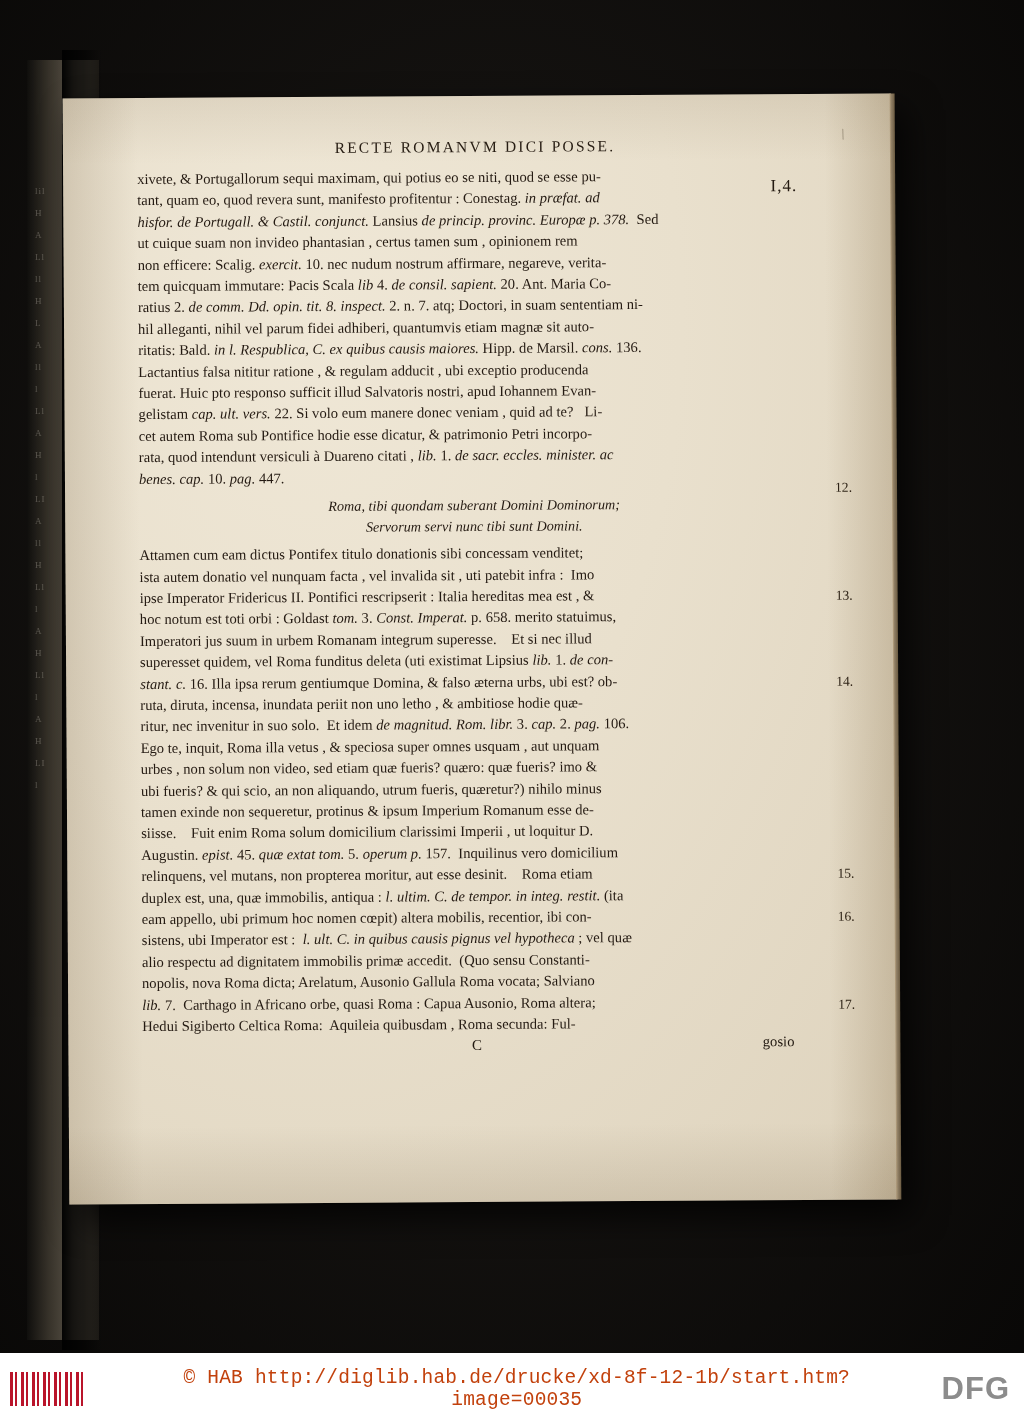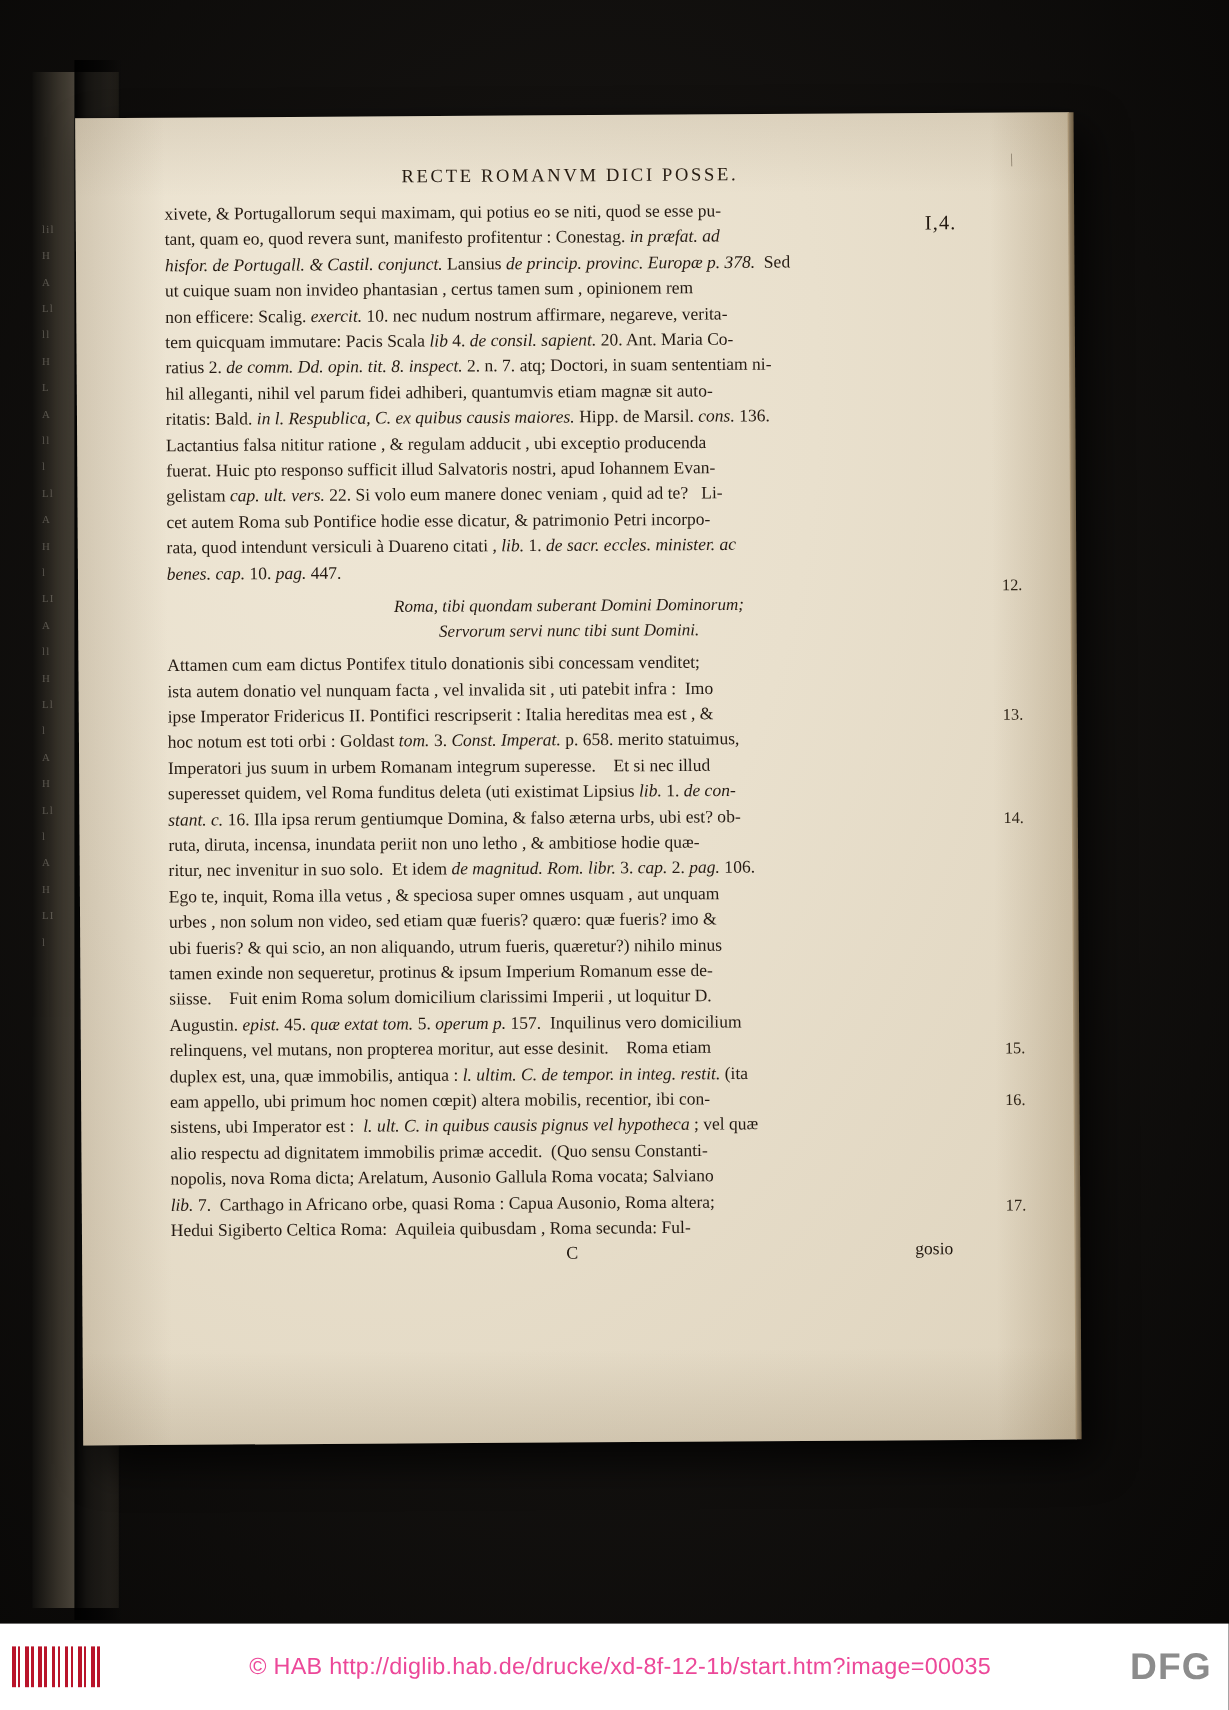--- a/index.html
+++ b/index.html
@@ -193,22 +193,22 @@
       repeating-linear-gradient(90deg,
         #b9142a 0px, #b9142a 3px,
         #ffffff 3px, #ffffff 5px,
         #b9142a 5px, #b9142a 7px,
         #ffffff 7px, #ffffff 11px);
   }
   .credit-text {
     flex: 1;
     text-align: center;
     font-size: 19.5px;
-    font-family: Liberation Sans, sans-serif;
-    color: #ec4899;
+    font-family: Liberation Mono, monospace;
+    color: #c2410c;
     letter-spacing: .2px;
     padding-left: 36px;
   }
   .dfg-logo {
     margin-right: 14px;
     font-family: "Liberation Sans", sans-serif;
     font-weight: bold;
     font-size: 31px;
     letter-spacing: 1px;
     color: #8c8c8c;

